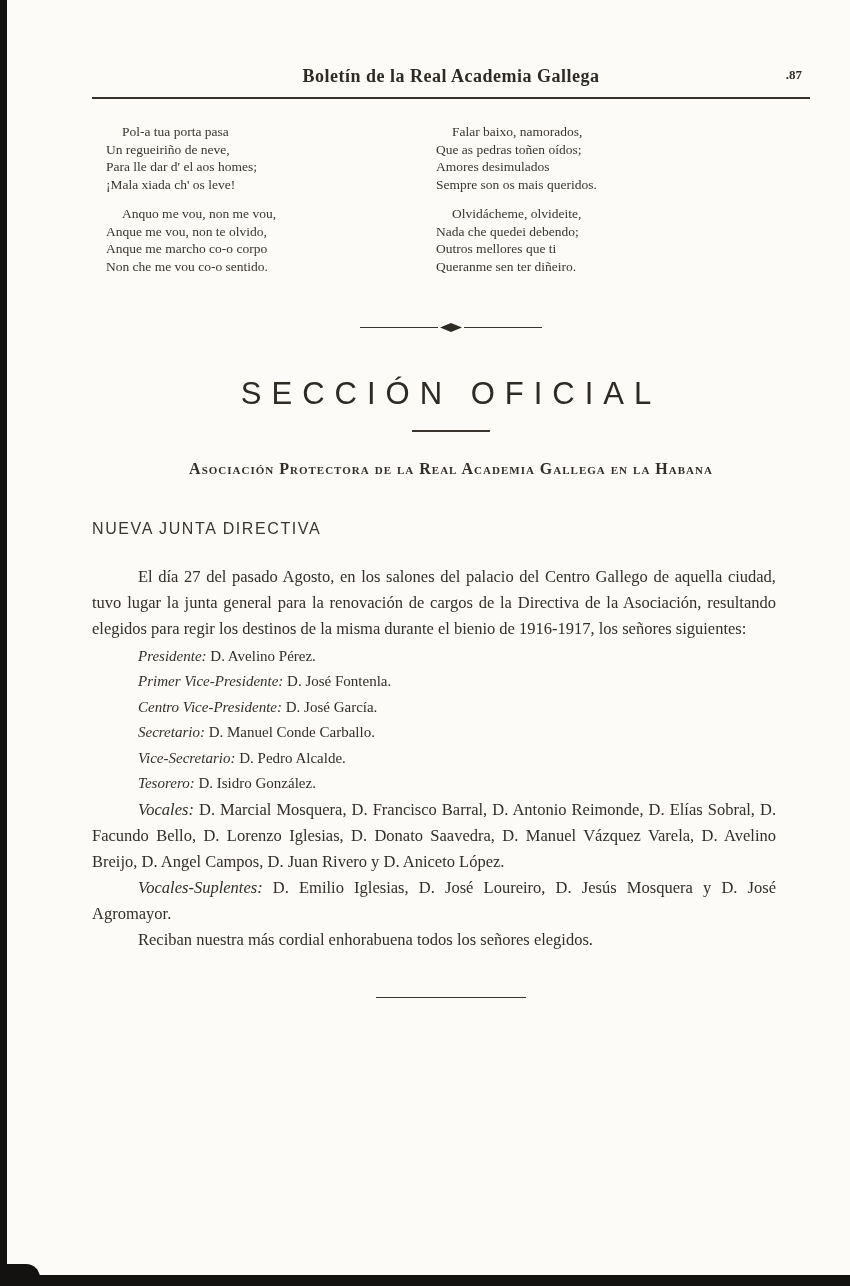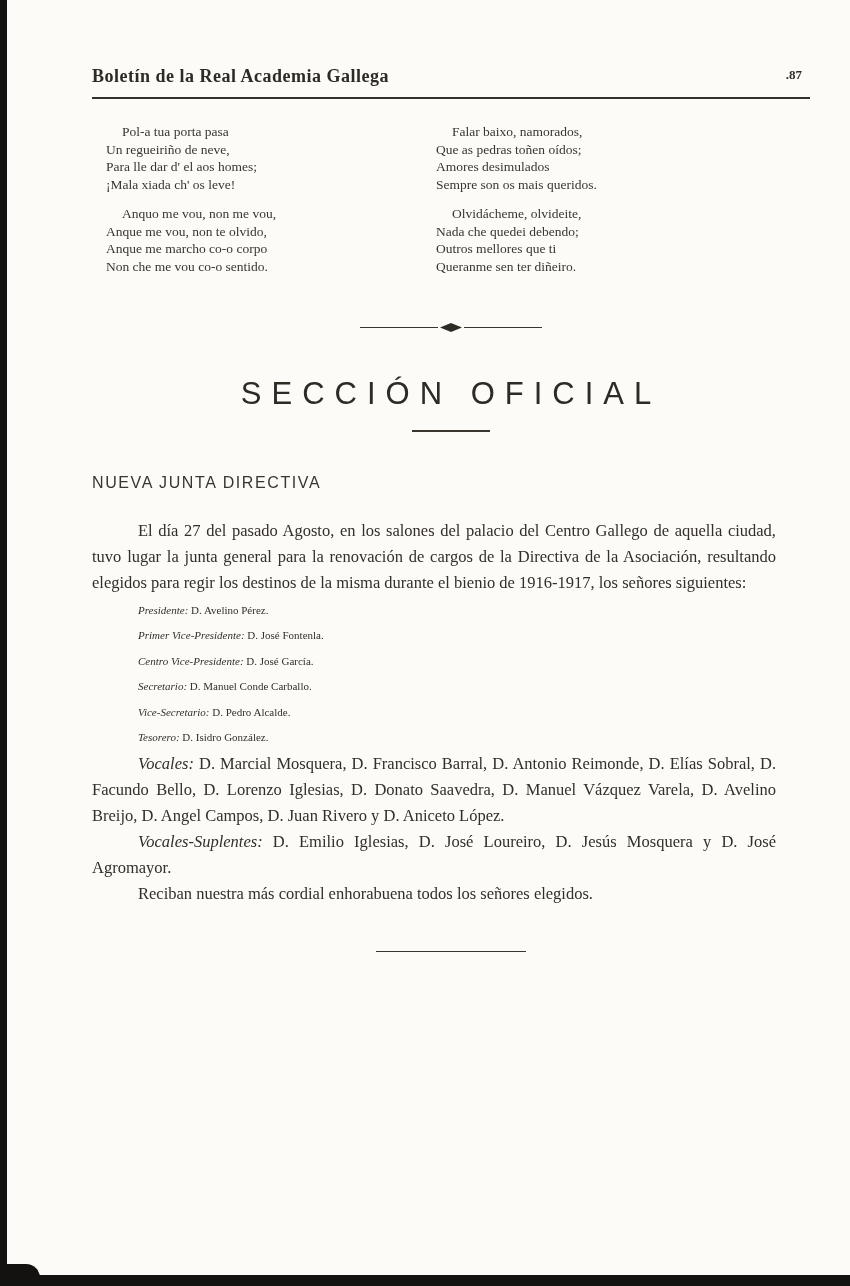--- a/index.html
+++ b/index.html
@@ -24,21 +24,21 @@
     background: #141210;
   }
   .scan-corner {
     position: absolute; left: 0; bottom: 0; width: 40px; height: 22px;
     background: #141210; border-top-right-radius: 14px;
   }
 
   .content { padding: 66px 40px 0 92px; }
 
   
-  .header { position: relative; text-align: left; height: 26px; }
+  .header { position: relative; text-align: center; height: 26px; }
   .header-title {
     font-size: 18px; font-weight: 700; letter-spacing: 0.5px; color: #2e2a24;
   }
   .header-page {
     position: absolute; right: 8px; top: 1px; font-size: 13px; font-weight: 700;
   }
   .header-rule { margin-top: 5px; height: 2px; background: #35302a; }
 
   
   .poems { display: flex; margin-top: 24px; padding-left: 14px; }
@@ -77,21 +77,21 @@
     font-size: 16px; font-weight: 500; letter-spacing: 1.6px; color: #3a352f;
   }
 
   
   .bodytext { padding-right: 34px; }
   .intro {
     margin-top: 26px; font-size: 16.5px; line-height: 26px;
     text-align: justify; text-indent: 46px;
   }
   .officers { list-style: none; margin-top: 2px; }
-  .officers li { font-size: 11px; line-height: 25.5px; padding-left: 46px; }
+  .officers li { font-size: 15px; line-height: 25.5px; padding-left: 46px; }
   .italic { font-style: italic; }
   .para {
     font-size: 16.5px; line-height: 26px; text-align: justify; text-indent: 46px;
   }
   .bottom-rule { width: 150px; height: 1.5px; background: #3a352f; margin: 44px auto 0 auto; }
 </style>
 </head>
 <body>
 
 <div class="page">
@@ -140,20 +140,21 @@
 
     <div class="divider">
       <span class="line"></span>
       <span class="diamond"></span>
       <span class="line"></span>
     </div>
 
     <h1 class="section-title">SECCIÓN OFICIAL</h1>
     <div class="title-rule"></div>
 
+    <h2 class="subtitle">Asociación Protectora de la Real Academia Gallega en la Habana</h2>
     <h3 class="subheading">NUEVA JUNTA DIRECTIVA</h3>
 
     <div class="bodytext">
       <p class="intro">El día 27 del pasado Agosto, en los salones del palacio del Centro Gallego de aquella ciudad, tuvo lugar la junta general para la renovación de cargos de la Directiva de la Asociación, resultando elegidos para regir los destinos de la misma durante el bienio de 1916-1917, los señores siguientes:</p>
 
       <ul class="officers">
         <li><span class="italic">Presidente:</span> <span>D. Avelino Pérez.</span></li>
         <li><span class="italic">Primer Vice-Presidente:</span> <span>D. José Fontenla.</span></li>
         <li><span class="italic">Centro Vice-Presidente:</span> <span>D. José García.</span></li>
         <li><span class="italic">Secretario:</span> <span>D. Manuel Conde Carballo.</span></li>

